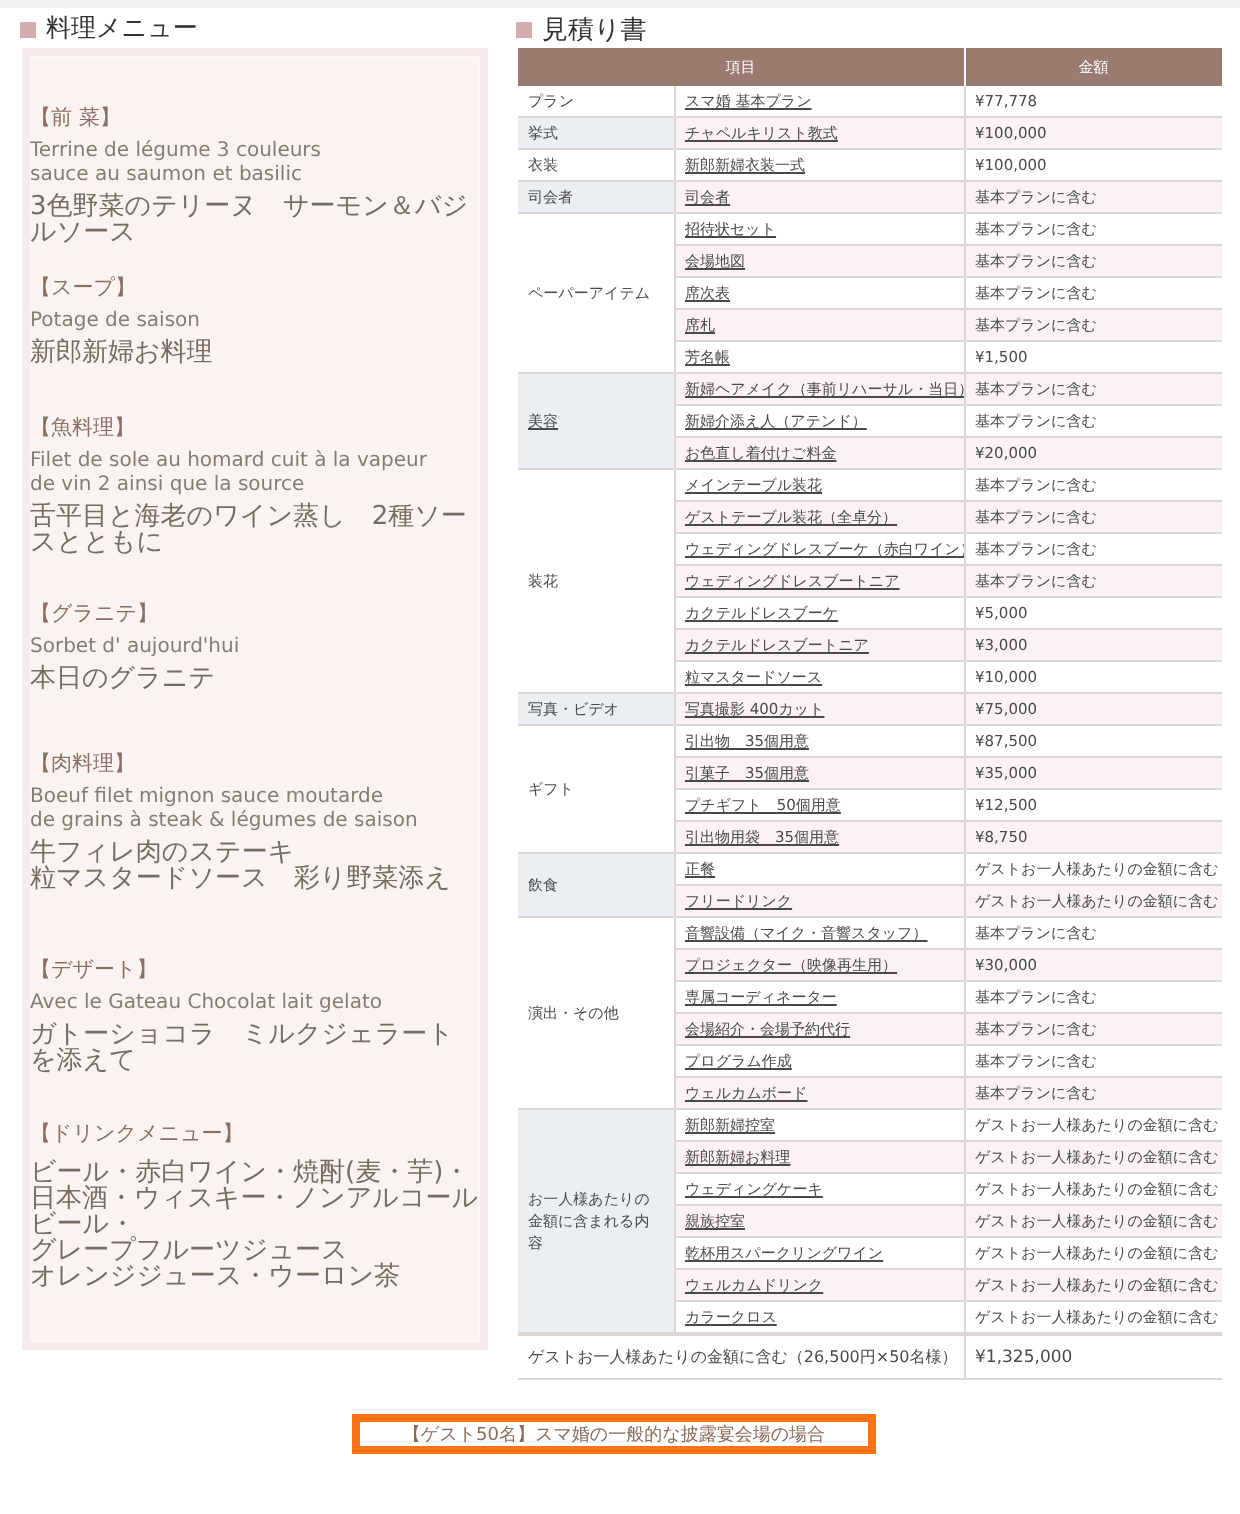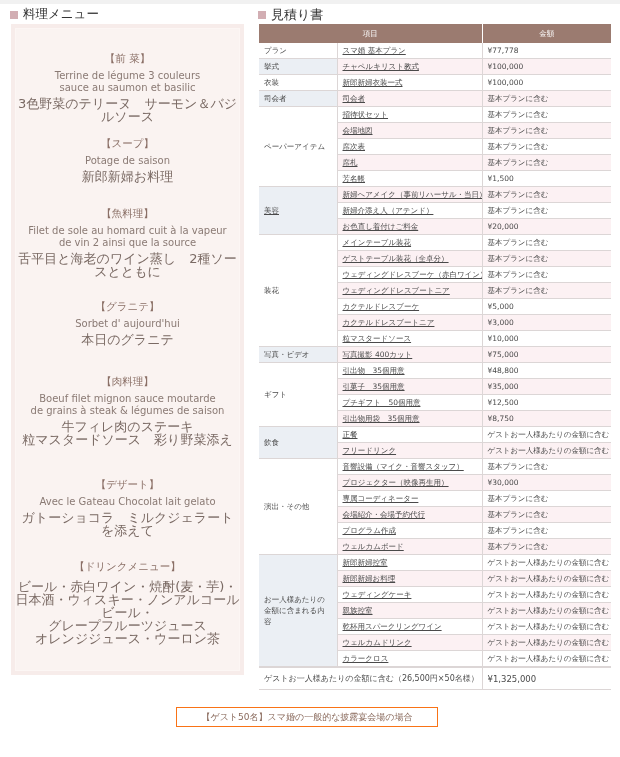--- a/index.html
+++ b/index.html
@@ -9,21 +9,21 @@
 
   .sec-title { position: absolute; font-size: 12.5px; color: #333; display: flex; align-items: center; }
   .sq { display: inline-block; width: 8px; height: 8px; background: #d2aeb3; margin-right: 5px; }
 
   
   .menu-title { left: 10px; top: 6px; }
   .menu-box { position: absolute; left: 11px; top: 24px; width: 233px; height: 651px;
               background: #f7ecea; box-sizing: border-box; padding: 4px; }
   .menu-inner { width: 100%; height: 100%; border: 1px solid #fcf6f4; background: #faf3f1;
                 box-sizing: border-box; text-align: center; color: #7d6c66; }
-  .course { position: absolute; left: 15px; width: 225px; text-align: center; color: #7d6c66; }
+  .course { position: absolute; left: 15px; width: 225px; color: #7d6c66; }
   .course .cname { font-family: "DejaVu Serif", serif; font-size: 10.5px; color: #8a6f66; margin-bottom: 4px; }
   .course .fr { font-size: 10px; line-height: 12px; color: #8a7a74; }
   .course .jp { font-size: 13px; line-height: 13px; color: #7a6a64; margin-top: 3px; }
 
   
   .est-title { left: 258px; top: 6px; font-size: 13px; }
   table.est { position: absolute; left: 259px; top: 24px; width: 352px; border-collapse: collapse;
               font-size: 7.5px; color: #4a4a4a; table-layout: fixed; }
   table.est th { background: #9b7b70; color: #fff; font-weight: normal; height: 17px;
                  border-right: 1px solid #fff; font-size: 7.5px; }
@@ -33,21 +33,21 @@
   table.est td.cat.alt { background: #ebeff4; }
   table.est td.item { border-right: 1px solid #dcd6d6; text-decoration: underline; }
   table.est tr.odd td.item, table.est tr.odd td.amt { background: #ffffff; }
   table.est tr.even td.item, table.est tr.even td.amt { background: #fcf1f3; }
   table.est td.total-label { background: #fff; border-right: 1px solid #dcd6d6; font-size: 8px; }
   table.est td.total-amt { background: #fff; font-size: 8.5px; }
   table.est tr.total td { height: 21px; border-bottom: 1px solid #dcd6d6; border-top: 2px solid #dcd6d6; }
 
   
   .case-box { position: absolute; left: 176px; top: 707px; width: 262px; height: 20px;
-              border: 1px solid #f97316; box-sizing: border-box; font-size: 9px; color: #8a6a5c;
+              border: 4px solid #f97316; box-sizing: border-box; font-size: 9px; color: #8a6a5c;
               display: flex; align-items: center; justify-content: center; }
   .price-line { position: absolute; left: 190px; top: 766px; display: flex; align-items: center; color: #222; text-decoration: underline; }
   .price-lbl { font-family: "DejaVu Serif", serif; font-style: italic; font-size: 8.5px; margin-right: 4px; color: #444; }
   .price-num { font-size: 24px; font-weight: normal; letter-spacing: 0.5px; }
   .price-unit { font-size: 11px; margin-left: 1px; }
   .price-note { font-size: 8.5px; margin-left: 2px; }
 </style>
 </head>
 <body>
 
@@ -205,21 +205,21 @@
         <td class="amt">¥10,000</td>
       </tr>
       <tr class="even">
         <td class="cat alt" rowspan="1" style="white-space: pre-line; line-height: 11px;">写真・ビデオ</td>
         <td class="item">写真撮影 400カット</td>
         <td class="amt">¥75,000</td>
       </tr>
       <tr class="odd">
         <td class="cat" rowspan="4" style="white-space: pre-line; line-height: 11px;">ギフト</td>
         <td class="item">引出物　35個用意</td>
-        <td class="amt">¥48,800</td>
+        <td class="amt">¥87,500</td>
       </tr>
       <tr class="even">
         <td class="item">引菓子　35個用意</td>
         <td class="amt">¥35,000</td>
       </tr>
       <tr class="odd">
         <td class="item">プチギフト　50個用意</td>
         <td class="amt">¥12,500</td>
       </tr>
       <tr class="even">

